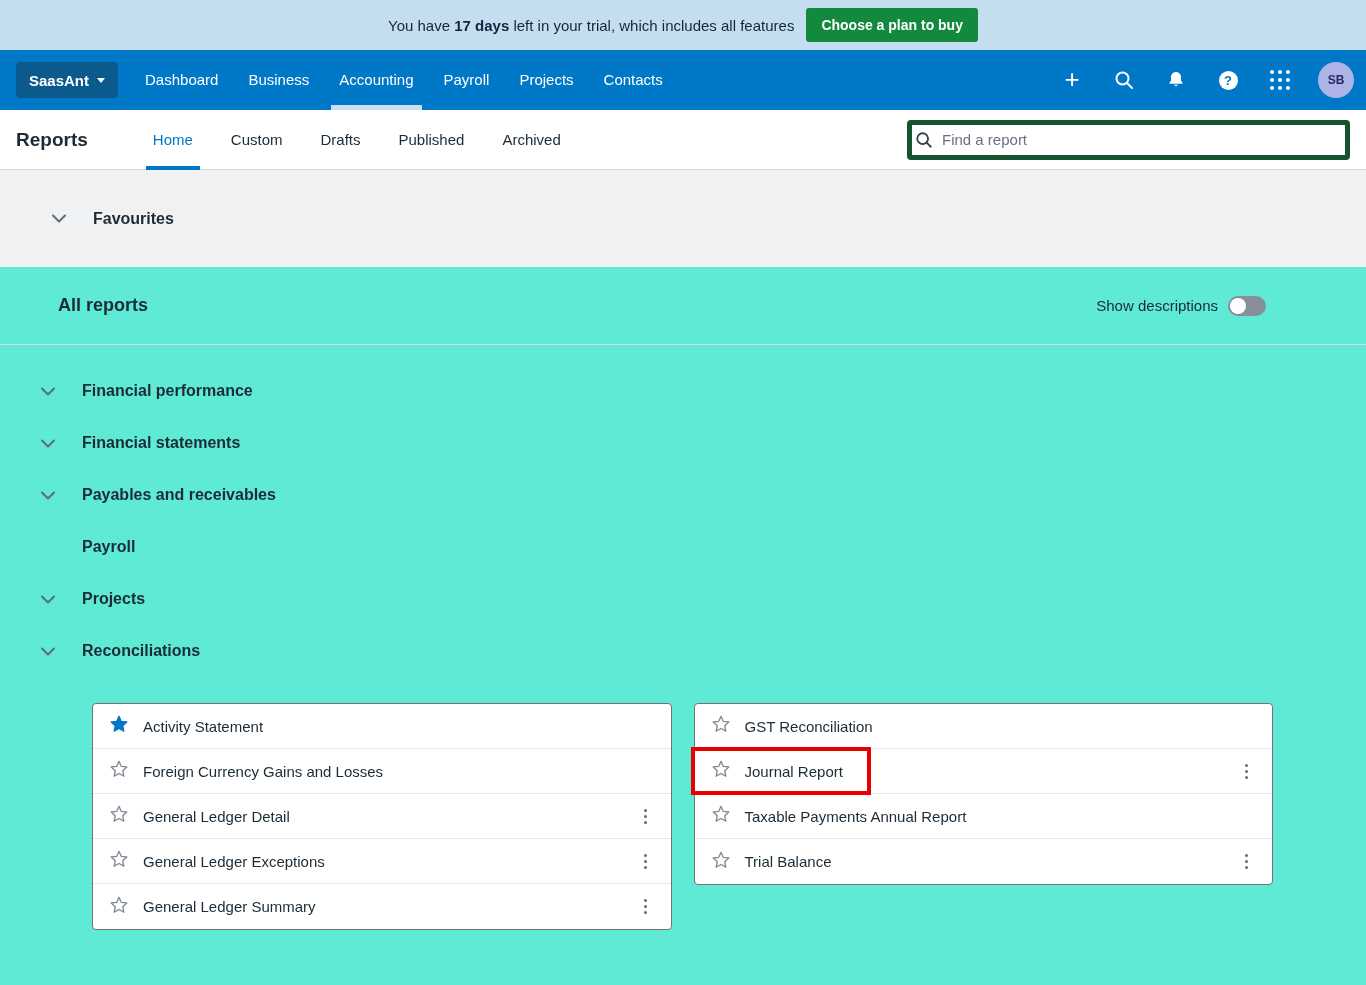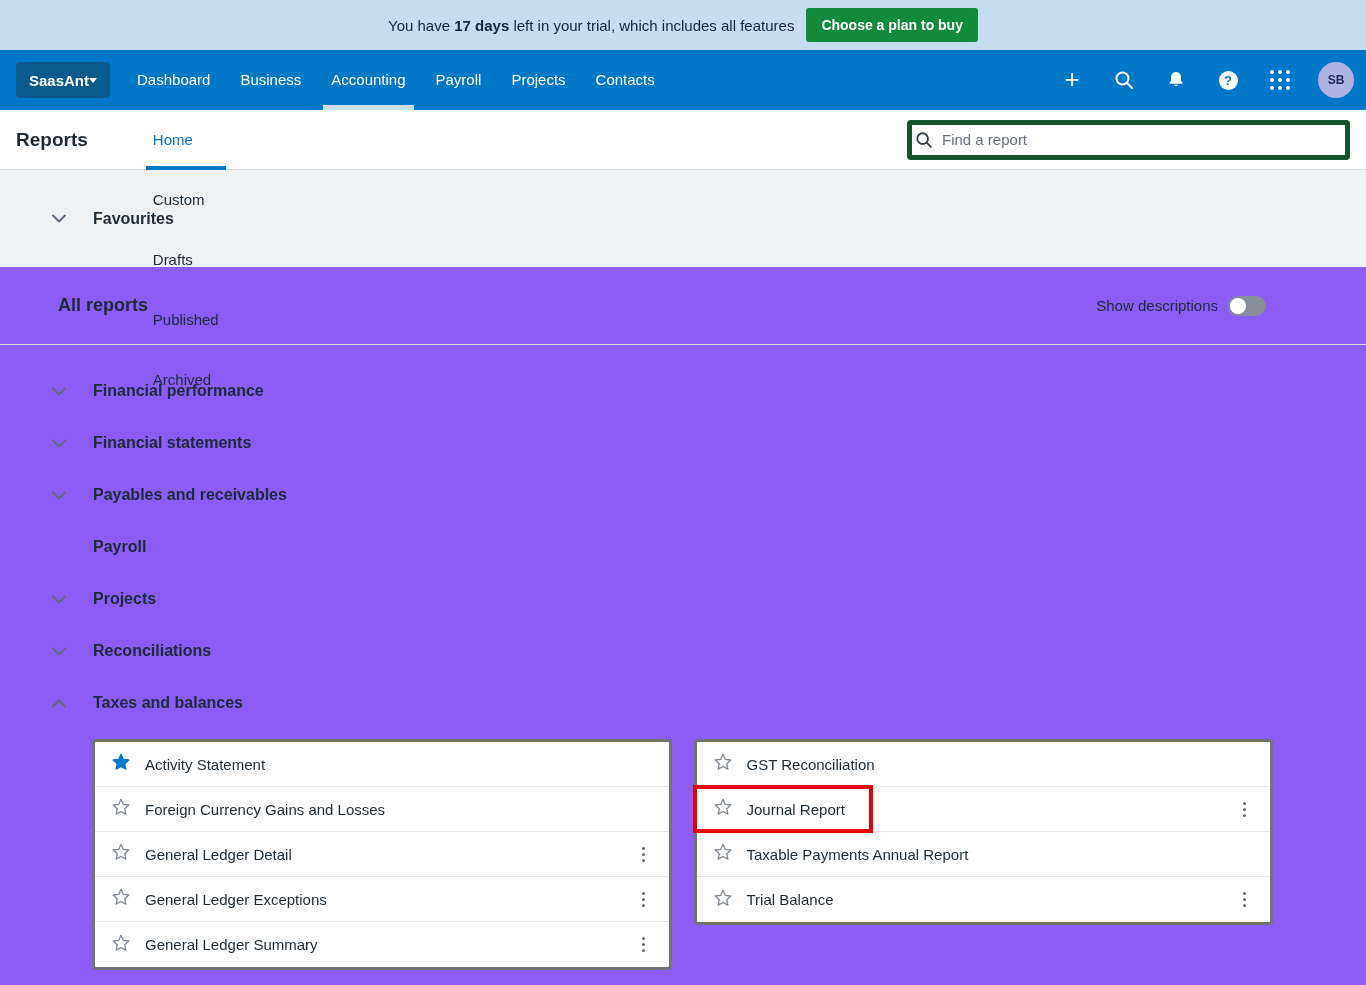--- a/index.html
+++ b/index.html
@@ -1,49 +1,49 @@
 <!DOCTYPE html>
 <html><head>
 <meta charset="utf-8">
 <style>
   * { margin:0; padding:0; box-sizing:border-box; }
   html,body { background:#fff; }
   body { font-family:"Liberation Sans", sans-serif; color:#1C2B36; }
-  .page { width:1366px; min-height:985px; background:#8b5cf6; overflow:hidden; }
+  .page { width:1366px; min-height:985px; background:#5eead4; overflow:hidden; }
 
   
   .trial-banner { height:50px; background:#C4DDEF; display:flex; align-items:center; justify-content:center; gap:12px; }
   .trial-text { font-size:15px; color:#12263F; }
   .trial-text b { font-weight:700; }
   .cta-btn { background:#12893D; color:#fff; font-weight:700; font-size:14px; border:none;
              padding:8px 15px; height:34px; border-radius:3px; cursor:pointer; font-family:inherit; }
 
   
   .navbar { height:60px; background:#0078C8; display:flex; align-items:center; padding:0 12px 0 16px; }
   .org-btn { background:#0A5A8E; border-radius:4px; height:36px; padding:0 13px; display:flex; align-items:center;
-             color:#fff; font-weight:700; font-size:15px; cursor:pointer; }
+             gap:8px; color:#fff; font-weight:700; font-size:15px; cursor:pointer; }
   .caret-down { width:0; height:0; border-left:4px solid transparent; border-right:4px solid transparent; border-top:5px solid #fff; }
   .nav-menu { display:flex; margin-left:12px; }
   .nav-item { color:#fff; font-weight:400; font-size:15px; padding:0 15px; height:60px; line-height:60px;
               position:relative; cursor:pointer; text-decoration:none; display:block; }
   .nav-item.active::after { content:''; position:absolute; left:7px; right:7px; bottom:0; height:5px; background:#C9DFEF; }
   .nav-right { margin-left:auto; display:flex; align-items:center; gap:0; }
   .nav-icon-btn { width:52px; height:60px; display:flex; align-items:center; justify-content:center; cursor:pointer; }
   .plus-glyph { color:#fff; font-size:26px; font-weight:400; line-height:1; margin-top:-3px; }
   .help-circle { width:19px; height:19px; border-radius:50%; background:#fff; color:#0078C8; font-weight:700;
                  font-size:13px; display:flex; align-items:center; justify-content:center; }
   .apps-grid { display:grid; grid-template-columns:repeat(3,4px); grid-template-rows:repeat(3,4px); gap:4px; }
   .apps-grid i { width:4px; height:4px; background:#fff; border-radius:50%; }
   .avatar { width:36px; height:36px; border-radius:50%; background:#AEB2E6; color:#1F2B5B; font-weight:700;
             font-size:12px; display:flex; align-items:center; justify-content:center; margin-left:12px; cursor:pointer; }
 
   
   .reports-bar { height:60px; display:flex; align-items:center; padding:0 16px; border-bottom:1px solid #D6DADE; background:#fff; }
   .page-title { font-size:19px; font-weight:700; color:#1C2B36; margin-right:46px; }
-  .tabs { display:flex; height:60px;flex-direction:column; }
+  .tabs { display:flex; height:60px; }
   .tab { font-size:15px; color:#1C2B36; padding:0 19px; height:60px; line-height:60px; position:relative; cursor:pointer; }
   .tab.active { color:#0078C8; }
   .tab.active::after { content:''; position:absolute; left:12px; right:12px; bottom:0; height:4px; background:#0078C8; }
   .report-search { margin-left:auto; width:443px; height:40px; border:5px solid #14532d; border-radius:4px;
                    display:flex; align-items:center; padding:0 3px; gap:9px; background:#fff; }
   .report-search input { border:none; outline:none; flex:1; font-size:15px; color:#1C2B36; font-family:inherit; background:transparent; }
   .report-search input::placeholder { color:#69707D; }
 
   
   .favourites-section { height:97px; background:#F0F1F3; display:flex; align-items:center; padding-left:51px; }
@@ -56,25 +56,25 @@
   .all-reports-bar { height:78px; display:flex; align-items:center; justify-content:space-between;
                      padding:0 100px 0 58px; border-bottom:1px solid #D6DADE; }
   .all-reports-title { font-size:18px; font-weight:700; }
   .toggle-wrap { display:flex; align-items:center; gap:10px; }
   .toggle-label { font-size:15px; color:#1C2B36; }
   .toggle { width:38px; height:20px; border-radius:10px; background:#878E99; position:relative; cursor:pointer; }
   .toggle .knob { position:absolute; left:2px; top:2px; width:16px; height:16px; border-radius:50%; background:#fff; }
 
   
   .sections { padding-top:20px; }
-  .section-row { height:52px; display:flex; align-items:center; padding-left:51px; cursor:pointer; }
+  .section-row { height:52px; display:flex; align-items:center; padding-left:40px; cursor:pointer; }
 
   
   .report-columns { display:flex; gap:22px; padding:10px 93px 0 92px; align-items:flex-start; }
-  .report-card { flex:1; border:3px solid #737373; border-radius:4px; background:#fff; }
+  .report-card { flex:1; border:1px solid #737373; border-radius:4px; background:#fff;margin-top:16px; }
   .report-row { height:45px; display:flex; align-items:center; padding:0 16px; position:relative; border-bottom:1px solid #E4E7EA; cursor:pointer; }
   .report-row:last-child { border-bottom:none; }
   .star-svg { width:20px; height:20px; fill:none; stroke:#818A96; stroke-width:1.6; stroke-linejoin:round; flex:none; }
   .fav-active .star-svg { fill:#0078C8; stroke:#0078C8; }
   .report-label { font-size:15px; color:#1C2B36; margin-left:14px; }
   .kebab { margin-left:auto; display:flex; flex-direction:column; gap:3px; padding:6px 8px; cursor:pointer; }
   .kebab i { width:3px; height:3px; background:#5F6B7A; border-radius:50%; }
   .highlight-box { position:absolute; left:-4px; top:-2px; height:calc(100% + 4px); width:180px;
                    border:4px solid #E60000; pointer-events:none; z-index:3; }
 </style>
@@ -214,28 +214,20 @@
     <span class="section-label">Projects</span>
   </div>
       <div class="section-row">
     <span class="chev-slot">
       <svg class="chev-svg" width="14" height="9" viewBox="0 0 14 9">
             <polyline points="1,1.5 7,7.5 13,1.5"></polyline>
           </svg>
     </span>
     <span class="section-label">Reconciliations</span>
   </div>
-      <div class="section-row">
-    <span class="chev-slot">
-      <svg class="chev-svg chev-up" width="14" height="9" viewBox="0 0 14 9">
-            <polyline points="1,1.5 7,7.5 13,1.5"></polyline>
-          </svg>
-    </span>
-    <span class="section-label">Taxes and balances</span>
-  </div>
     </div>
 
   <div class="report-columns">
     <div class="report-card">
         <div class="report-row">
     <span class="star-btn fav-active">
       <svg class="star-svg" viewBox="0 0 24 24">
               <path d="M12 2.8l2.8 6.1 6.6.7-4.9 4.5 1.3 6.5L12 17.4l-5.8 3.2 1.3-6.5-4.9-4.5 6.6-.7z"></path>
             </svg>
     </span>

